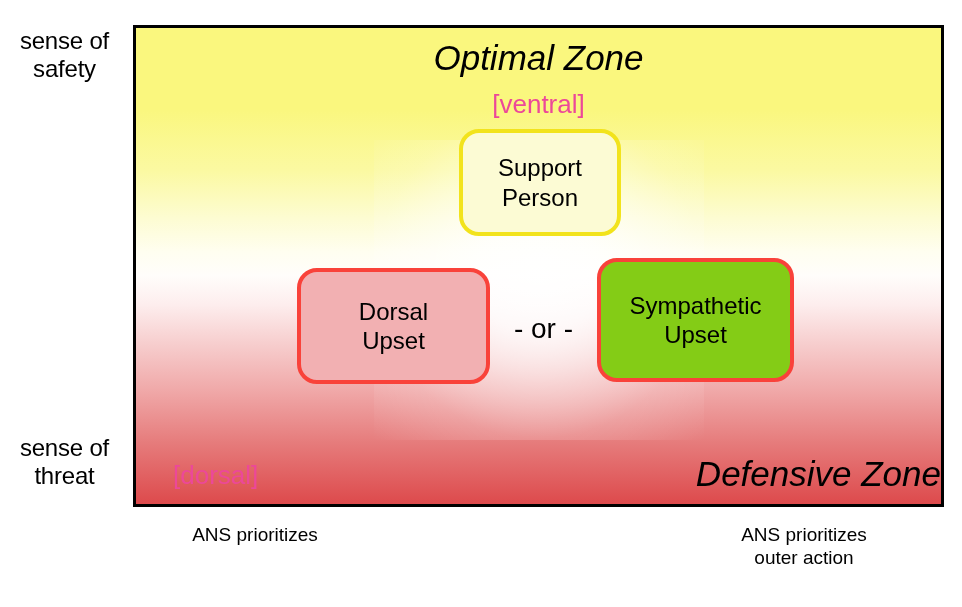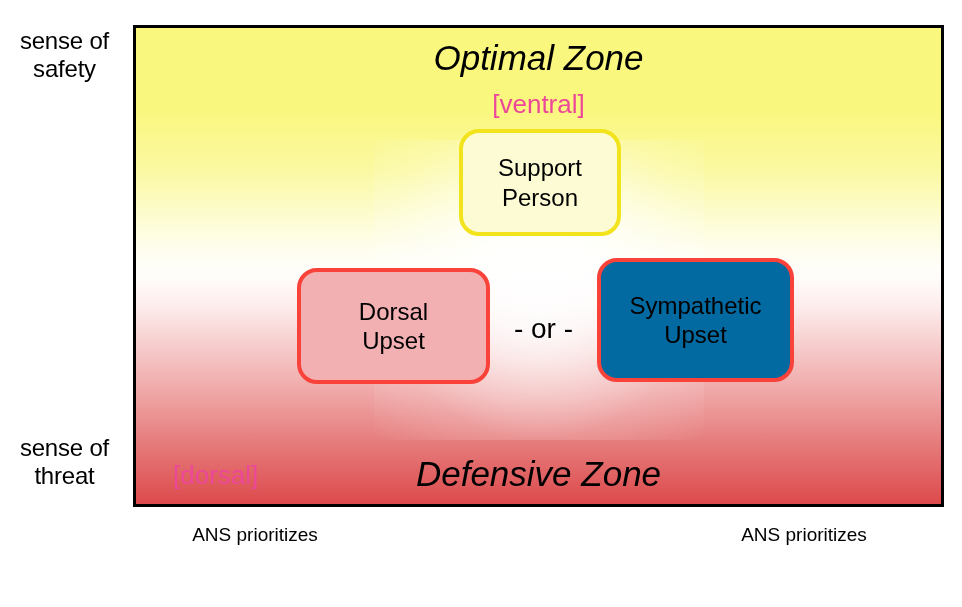--- a/index.html
+++ b/index.html
@@ -81,21 +81,21 @@
     position: absolute;
     width: 100%;
     text-align: center;
     font-family: "Liberation Sans", sans-serif;
     font-style: italic;
     font-size: 35px;
     font-weight: 400;
     color: #000;
   }
   #optimal-zone-title { top: 10px; }
-  #defensive-zone-title { top: 426px; }
+  #defensive-zone-title { top: 426px; text-align: right; }
 
   .zone-sub {
     position: absolute;
     font-size: 26px;
     color: #ec4899;
   }
   #ventral-label {
     width: 100%;
     text-align: center;
     top: 61px;
@@ -131,21 +131,21 @@
     width: 193px;
     height: 116px;
     background: #f2b0b2;
     border: 4px solid #f9423a;
   }
   #sympathetic-upset-box {
     left: 461px;
     top: 230px;
     width: 197px;
     height: 124px;
-    background: #0369a1;
+    background: #84cc16;
     border: 4px solid #f9423a;
   }
   #or-separator {
     position: absolute;
     left: 354px;
     top: 285px;
     width: 107px;
     text-align: center;
     font-size: 28px;
     color: #000;
@@ -204,13 +204,14 @@
   <div id="defensive-zone-title" class="zone-title">Defensive Zone</div>
 
 </div>
 
 <div id="caption-left" class="bottom-caption">
   <div>ANS prioritizes</div>
 </div>
 
 <div id="caption-right" class="bottom-caption">
   <div>ANS prioritizes</div>
+  <div>outer action</div>
 </div>
 
 </body></html>

